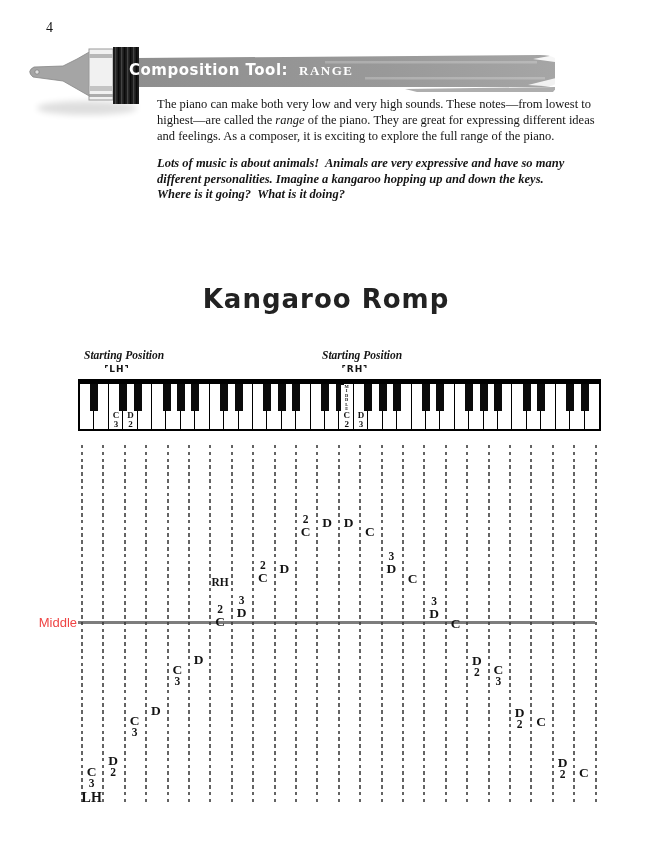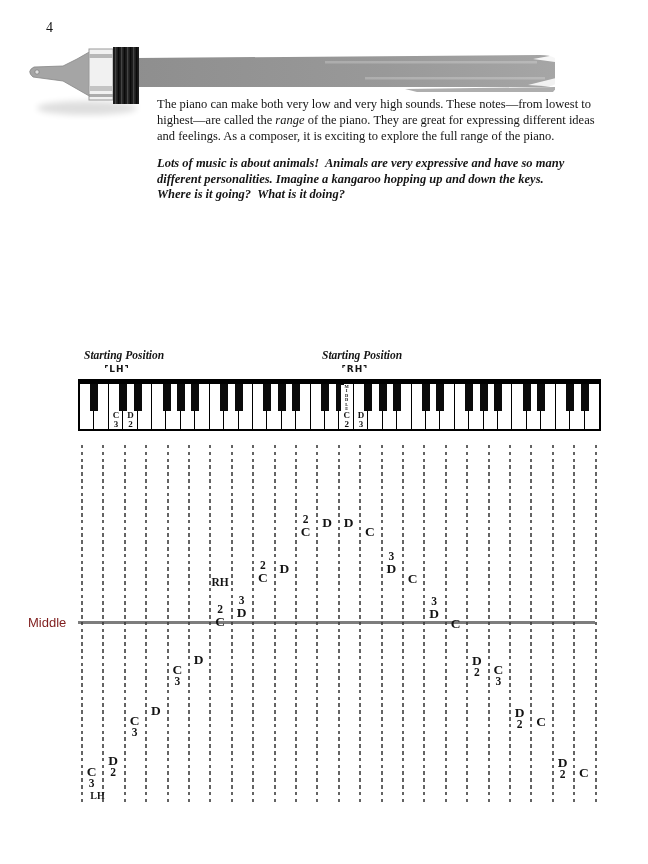--- a/index.html
+++ b/index.html
@@ -35,28 +35,28 @@
              border-right:1px solid #000;box-sizing:border-box;}
   .black-key{position:absolute;top:0;width:8px;height:27px;background:#0a0a0a;z-index:2;}
   .key-label{position:absolute;bottom:1px;text-align:center;font-weight:bold;
              font-size:9px;line-height:8.5px;z-index:3;}
   .middle-strip{position:absolute;top:1px;text-align:center;font-weight:bold;
                 font-size:4.5px;line-height:4.4px;z-index:3;background:#fff;}
   
   .dash-line{position:absolute;top:445px;height:360px;width:2px;opacity:.8;
              background:repeating-linear-gradient(to bottom,#3d3d3d 0 3.5px,transparent 3.5px 6.8px);}
   .middle-line{left:78px;top:621px;width:517px;height:3px;background:#7d7d7d;}
-  .middle-label{left:28px;top:615px;width:49px;text-align:left;
-                font-family:"Liberation Sans",sans-serif;font-size:13px;color:#7f1d1d;}
+  .middle-label{left:28px;top:615px;width:49px;text-align:right;
+                font-family:"Liberation Sans",sans-serif;font-size:13px;color:#ef4444;}
   .note-letter{position:absolute;width:24px;text-align:center;font-weight:bold;
                font-size:13.5px;line-height:14px;z-index:4;}
   .note-small{position:absolute;width:24px;text-align:center;font-weight:bold;
               font-size:11.5px;line-height:12px;z-index:4;}
-  .lh-chart{position:absolute;width:26px;text-align:right;font-weight:bold;
-            font-size:10px;z-index:4;}
+  .lh-chart{position:absolute;width:26px;text-align:center;font-weight:bold;
+            font-size:14px;z-index:4;}
 </style>
 </head>
 <body>
 
 <div class="page">
 
   <div class="abs page-number">4</div>
 
   <svg class="abs" style="left:25px;top:42px;" width="530" height="78" viewBox="0 0 530 78">
     <defs>
@@ -93,29 +93,34 @@
       <rect x="93" y="5" width="1.3" height="57" fill="#000"></rect>
       <rect x="96" y="5" width="1.3" height="57" fill="#5a5a5a"></rect>
       <rect x="99" y="5" width="1.3" height="57" fill="#000"></rect>
       <rect x="102" y="5" width="1.3" height="57" fill="#5a5a5a"></rect>
       <rect x="105" y="5" width="1.3" height="57" fill="#000"></rect>
       <rect x="108" y="5" width="1.3" height="57" fill="#5a5a5a"></rect>
       <rect x="111" y="5" width="1.3" height="57" fill="#000"></rect>
     </g>
   </svg>
 
+  <div class="abs banner-text">
+    <span class="tool-label">Composition Tool:</span>
+    <span class="tool-name">RANGE</span>
+  </div>
 
   <div class="abs p1"><span>The piano can make both very low and very high sounds. These notes—from lowest to
 highest—are called the </span><i>range</i><span> of the piano. They are great for expressing different ideas
 and feelings. As a composer, it is exciting to explore the full range of the piano.</span></div>
 
   <div class="abs p2">Lots of music is about animals!  Animals are very expressive and have so many
 different personalities. Imagine a kangaroo hopping up and down the keys.
 Where is it going?  What is it doing?</div>
 
+  <div class="abs title">Kangaroo Romp</div>
 
   <div class="abs sp sp-left">Starting Position</div>
   <div class="abs sp sp-right">Starting Position</div>
   <div class="abs bracket bracket-lh">⌜LH⌝</div>
   <div class="abs bracket bracket-rh">⌜RH⌝</div>
 
   <div class="abs keyboard" id="keyboard">
       <div class="white-key" style="left: 0px; width: 14.4167px;"></div>
       <div class="black-key" style="left: 10.4167px;"></div>
       <div class="white-key" style="left: 14.4167px; width: 14.4167px;"></div>

